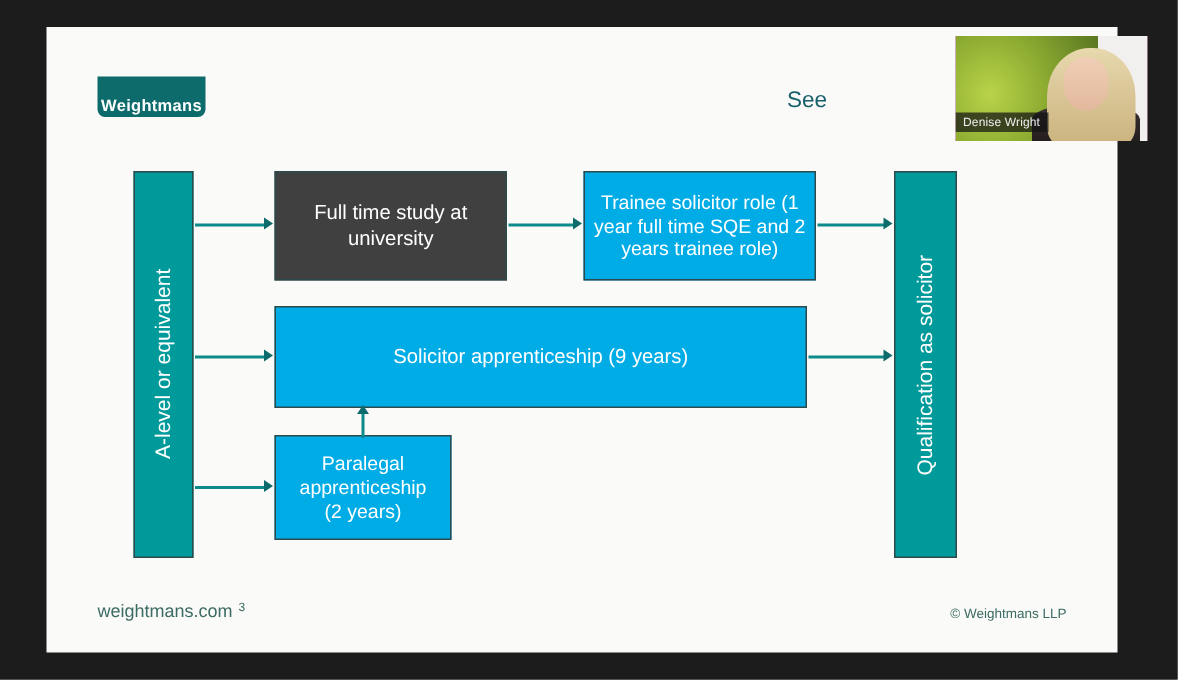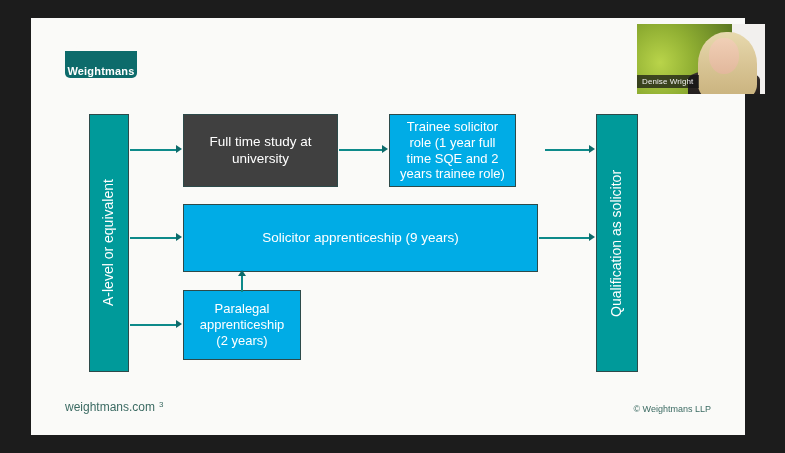--- a/index.html
+++ b/index.html
@@ -68,21 +68,21 @@
     color:#ffffff;
     line-height:1.22;
   }
   .box-teal{background:#009a9a;}
   .box-blue{background:#00ace6;}
   .box-olive{background:#404040;align-items:center;}
   .vert{writing-mode:vertical-rl;transform:rotate(180deg);}
 
   #box-alevel{left:58px;top:96px;width:40px;height:258px;font-size:14px;}
   #box-fulltime{left:152px;top:96px;width:155px;height:73px;font-size:13.5px;}
-  #box-trainee{left:358px;top:96px;width:127px;height:73px;font-size:13px;padding:0 6px;}
+  #box-trainee{left:358px;top:96px;width:155px;height:73px;font-size:13px;padding:0 6px;}
   #box-apprentice{left:152px;top:186px;width:355px;height:68px;font-size:13.5px;}
   #box-paralegal{left:152px;top:272px;width:118px;height:70px;font-size:13px;padding:0 18px;}
   #box-qualify{left:565px;top:96px;width:42px;height:258px;font-size:14px;}
 
   
   .conn{position:absolute;background:#0d8a8a;}
   .conn-h{height:2px;}
   .conn-v{width:2px;}
   .arrowhead{
     position:absolute;width:0;height:0;
@@ -134,20 +134,21 @@
 
     <div class="logo">
       <div class="logo-wave">
         <svg viewBox="0 0 72 8" preserveAspectRatio="none">
           <path d="M0,0 L72,0 L72,2 C58,8 46,1 32,4 C20,6.5 10,3 0,6 Z" fill="#fafaf8"></path>
         </svg>
       </div>
       <span class="logo-text">Weightmans</span>
     </div>
 
+    <div class="heading">See</div>
 
     <div class="box box-teal vert" id="box-alevel">
       <span>A-level or equivalent</span>
     </div>
 
     <div class="box box-olive" id="box-fulltime">
       <span>Full time study at university</span>
     </div>
 
     <div class="box box-blue" id="box-trainee">

